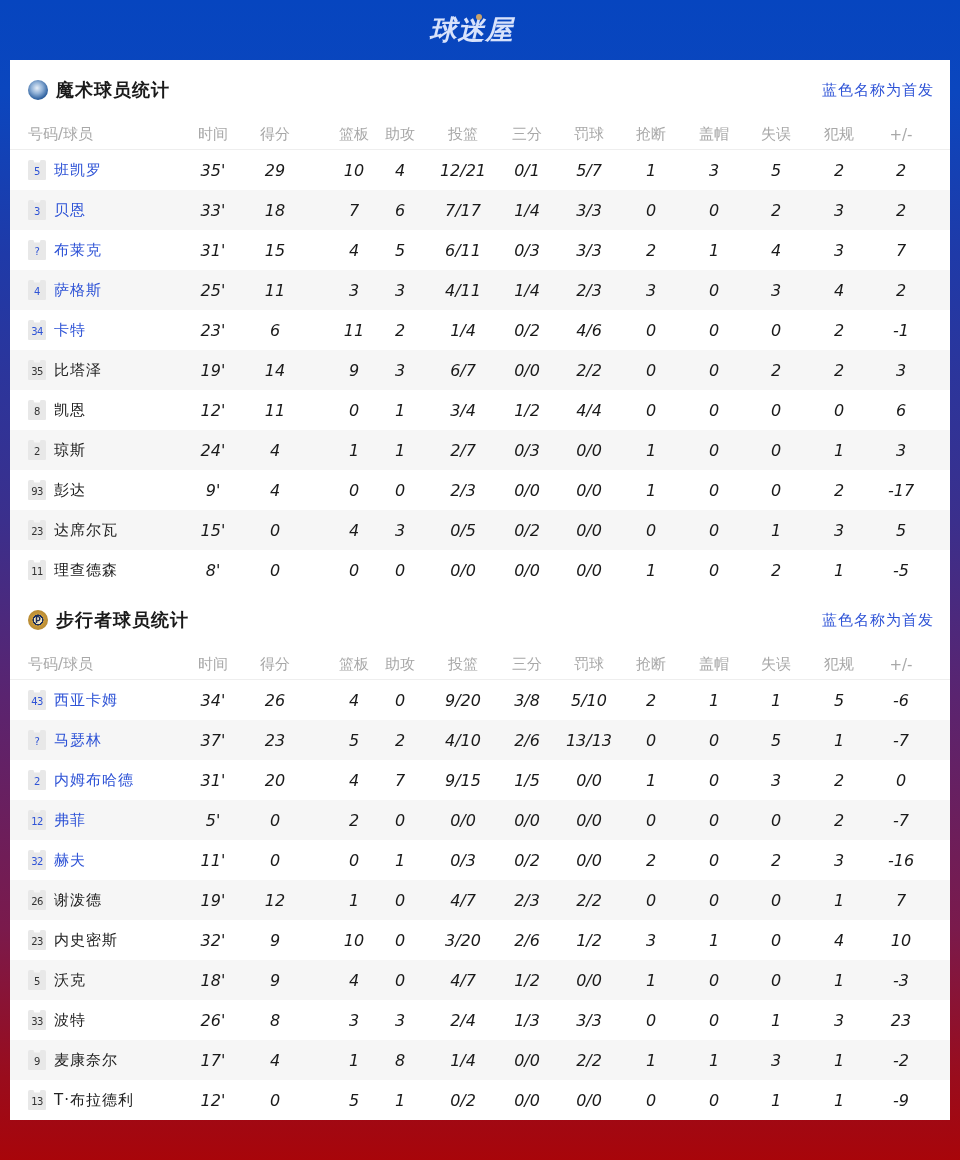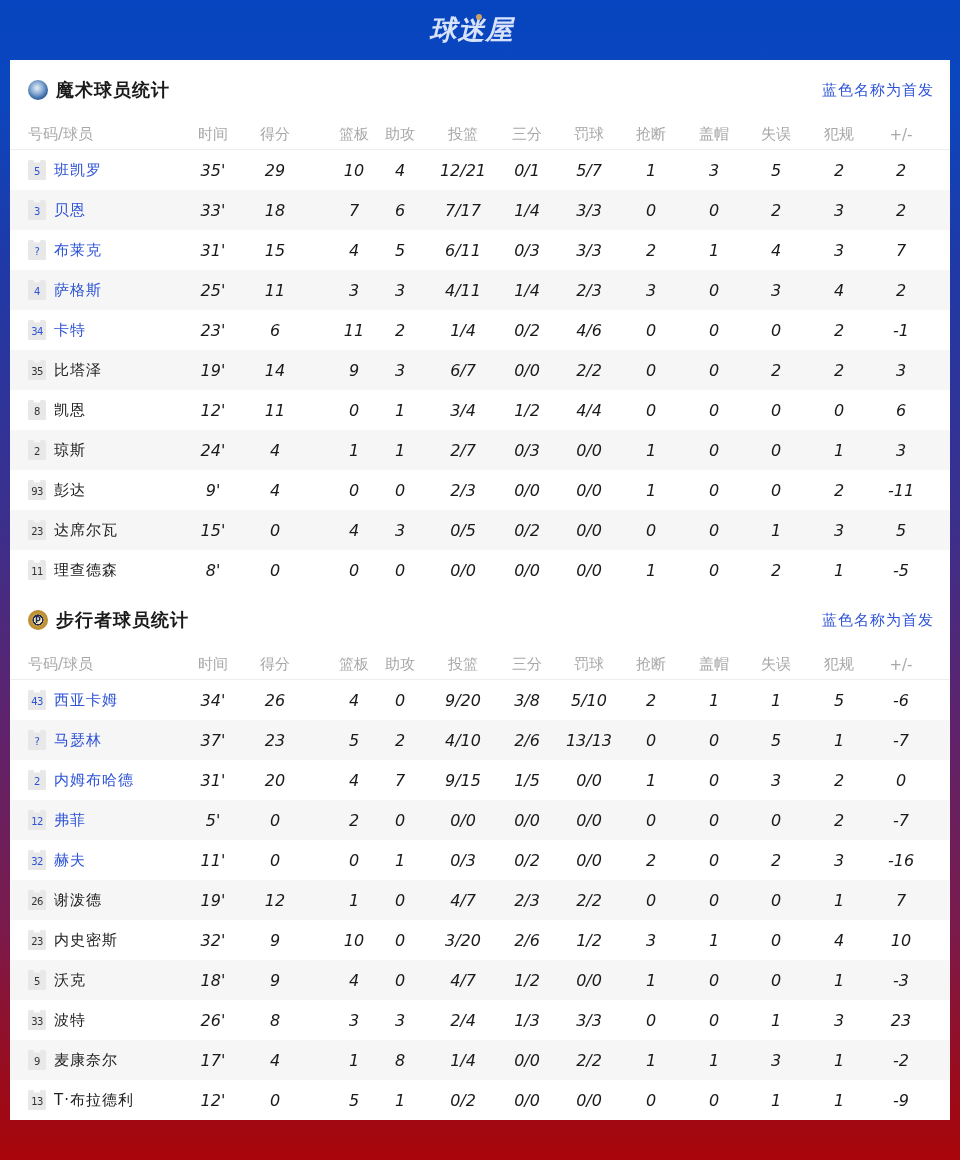--- a/index.html
+++ b/index.html
@@ -270,21 +270,21 @@
           <span class="cell c1">4</span>
           <span class="cell c2">0</span>
           <span class="cell c3">0</span>
           <span class="cell c4">2/3</span>
           <span class="cell c5">0/0</span>
           <span class="cell c6">0/0</span>
           <span class="cell c7">1</span>
           <span class="cell c8">0</span>
           <span class="cell c9">0</span>
           <span class="cell c10">2</span>
-          <span class="cell c11">-11</span>
+          <span class="cell c11">-17</span>
         </div>
         <div class="row alt">
           <div class="player">
             <span class="jersey">23</span>
             <span class="pname">达席尔瓦</span>
           </div>
           <span class="cell c0">15'</span>
           <span class="cell c1">0</span>
           <span class="cell c2">4</span>
           <span class="cell c3">3</span>

